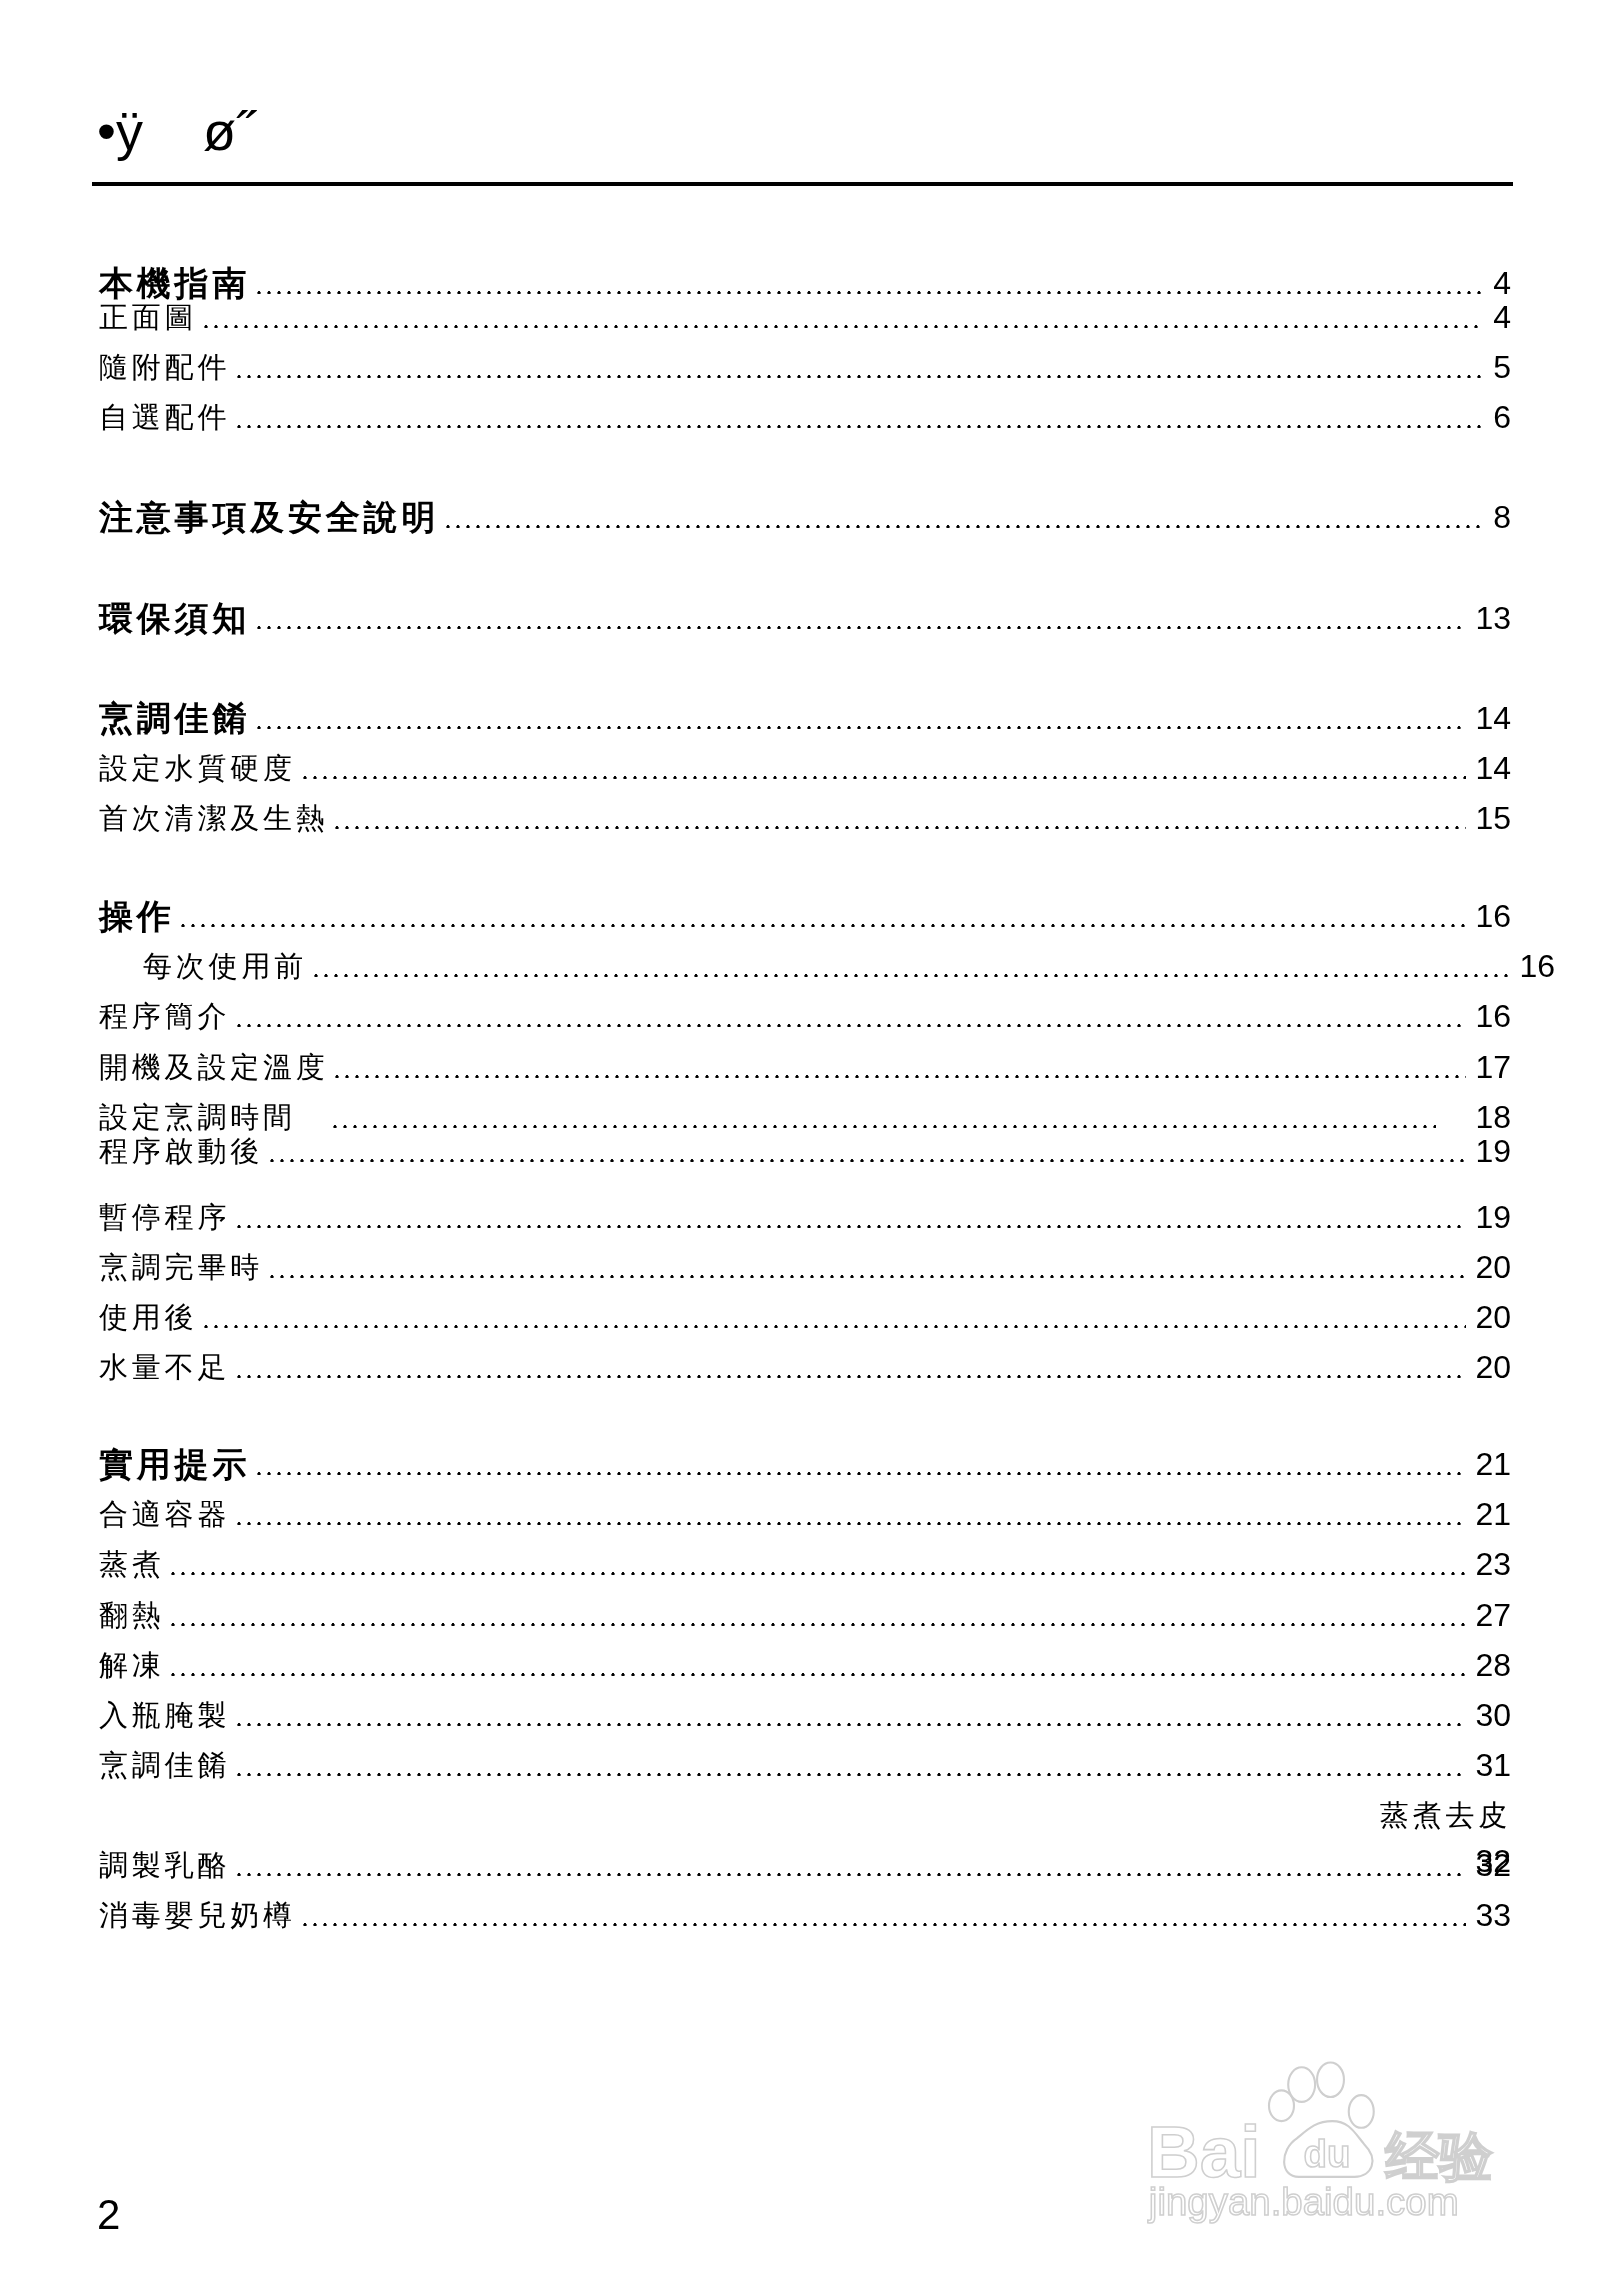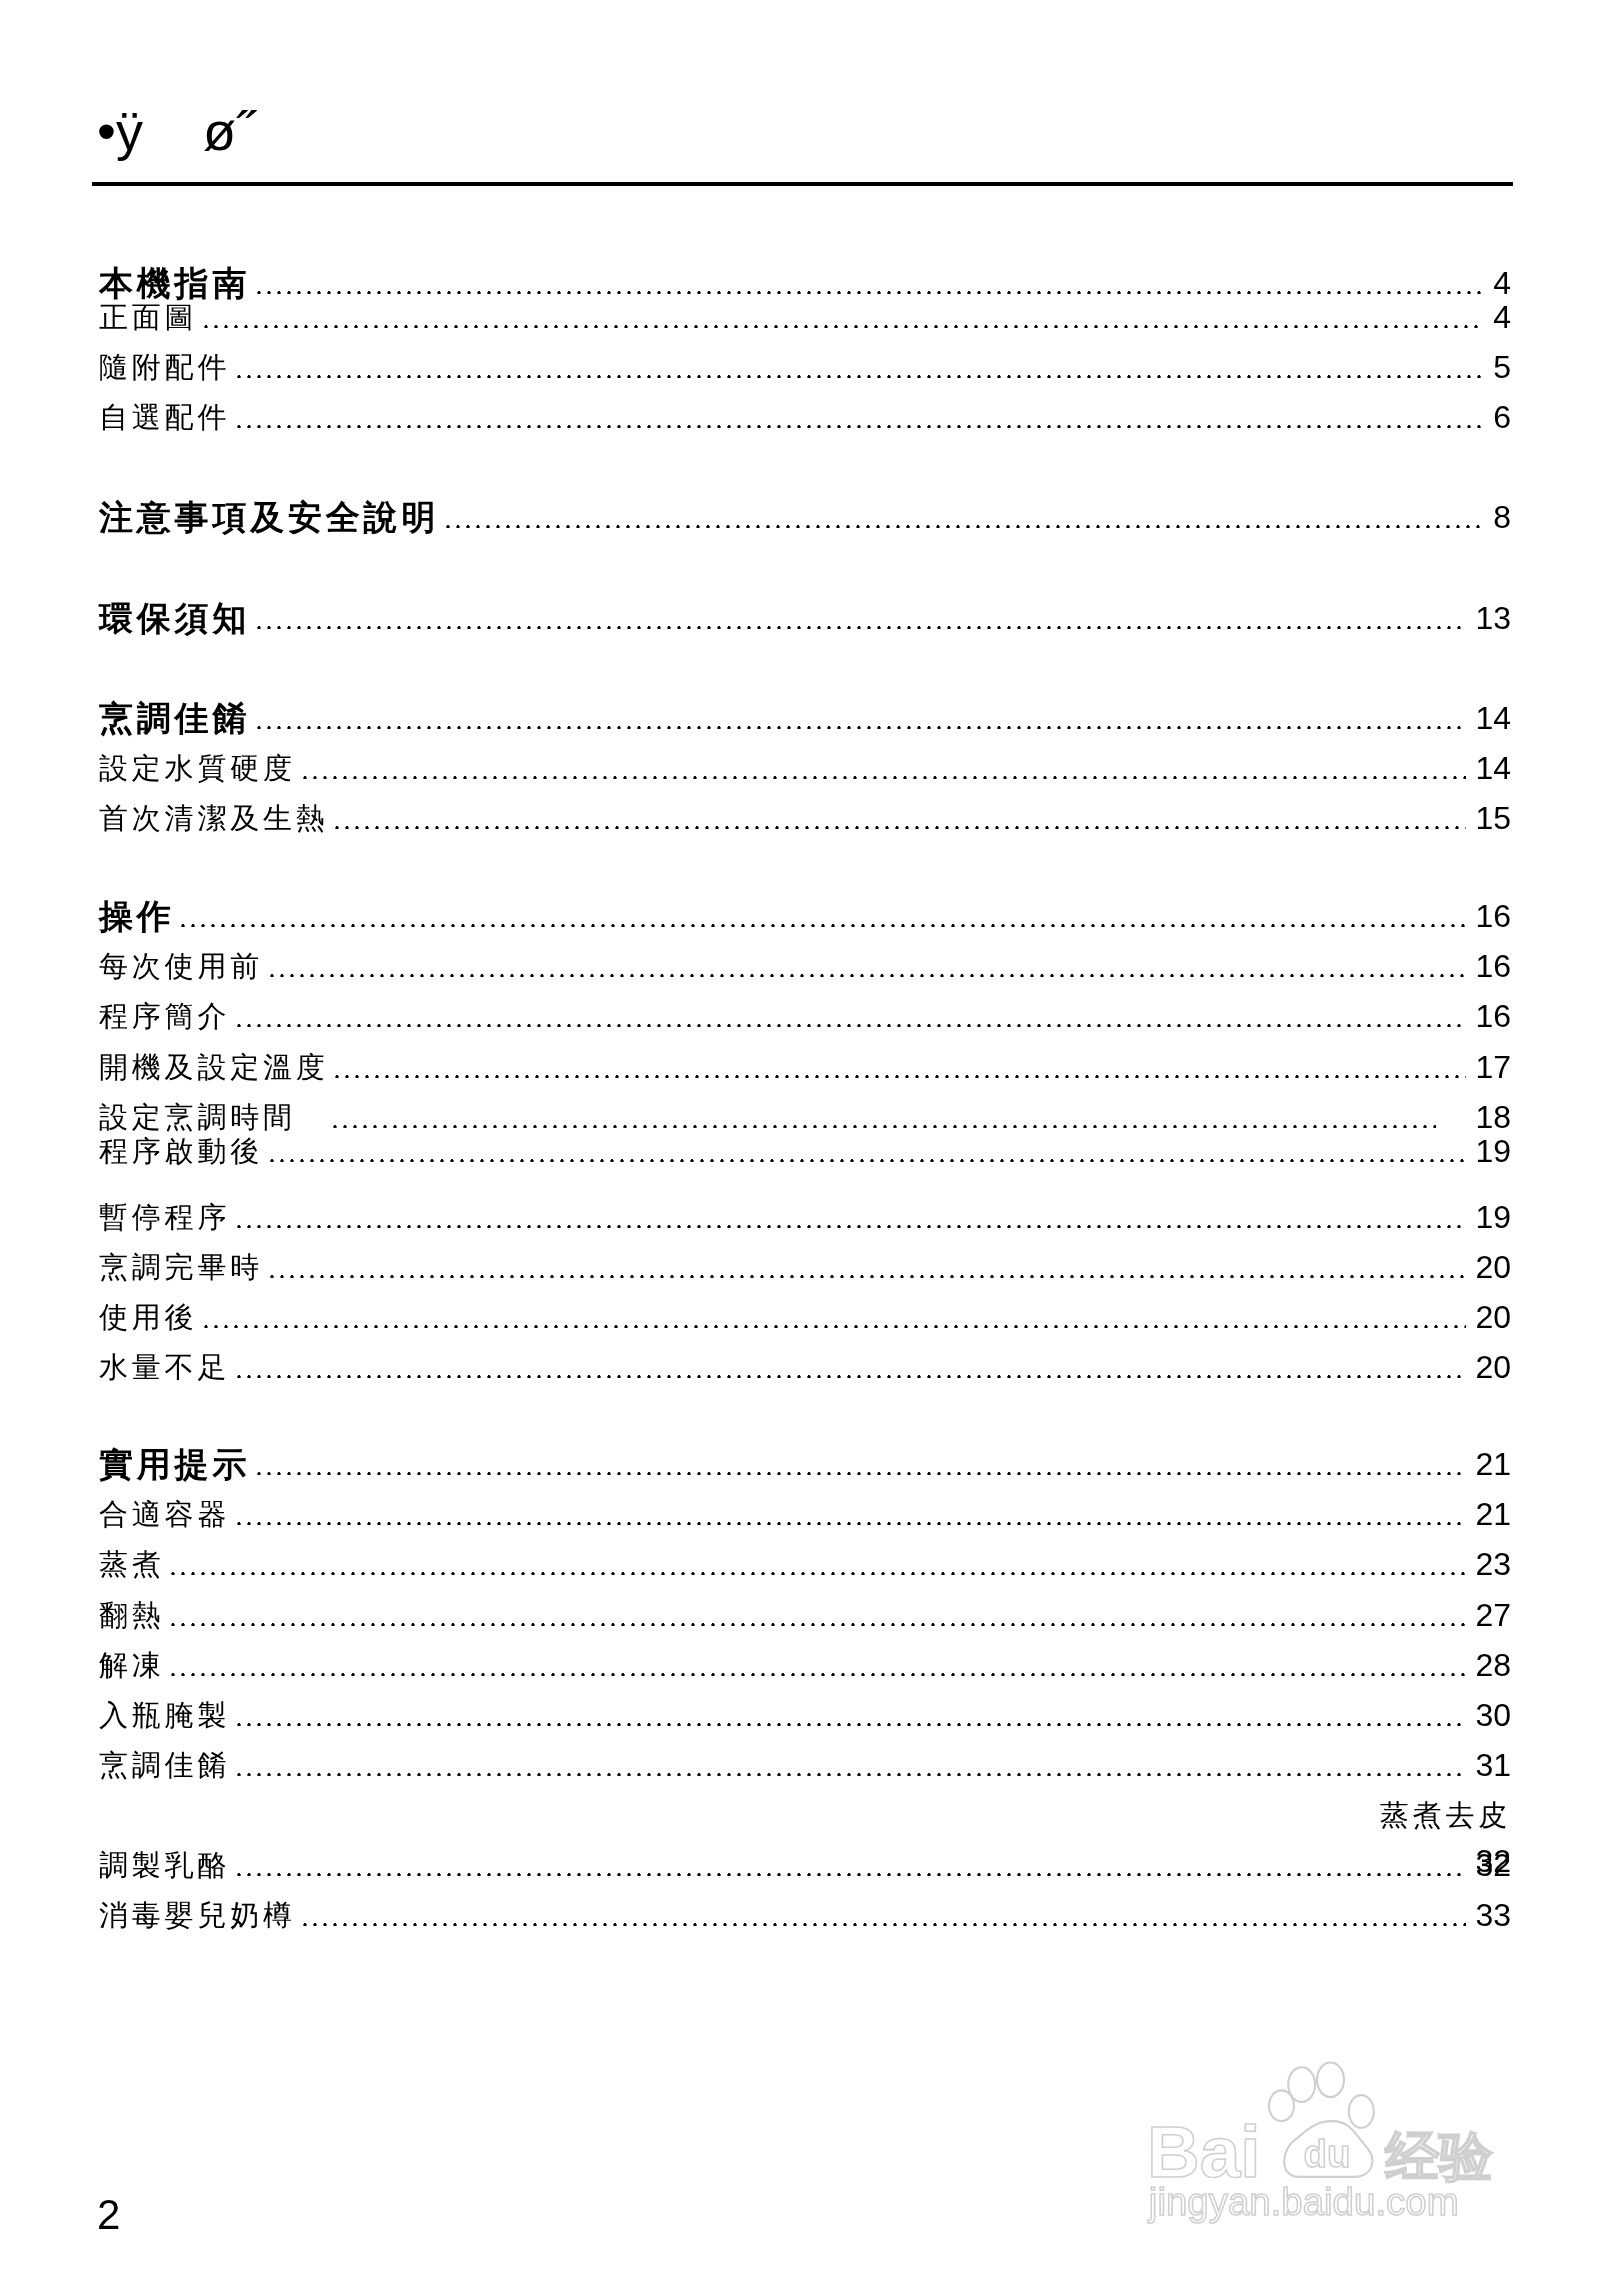--- a/index.html
+++ b/index.html
@@ -92,21 +92,21 @@
     <div class="row s" style="top: 799px;">
       <span class="label">首次清潔及生熱</span>
       <span class="leader"></span>
       <span class="page">15</span>
     </div>
     <div class="row h" style="top: 897px;">
       <span class="label">操作</span>
       <span class="leader"></span>
       <span class="page">16</span>
     </div>
-    <div class="row s" style="top: 947px;">
+    <div class="row s" style="top: 947px; margin-left: 44px;">
       <span class="label">每次使用前</span>
       <span class="leader"></span>
       <span class="page">16</span>
     </div>
     <div class="row s" style="top: 997px;">
       <span class="label">程序簡介</span>
       <span class="leader"></span>
       <span class="page">16</span>
     </div>
     <div class="row s" style="top: 1048px;">

